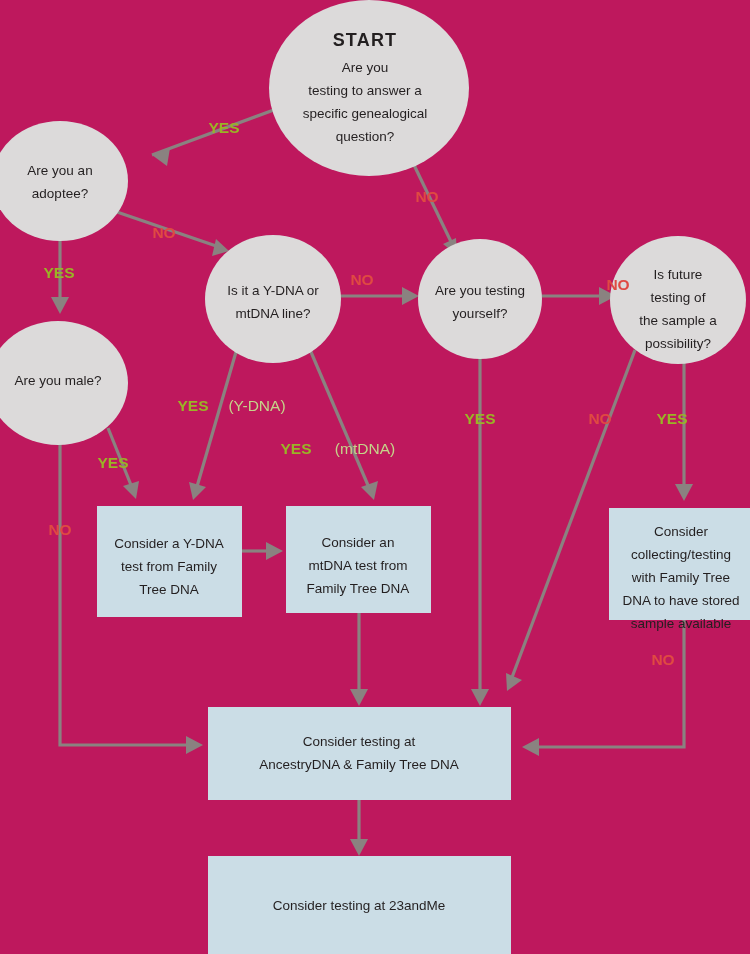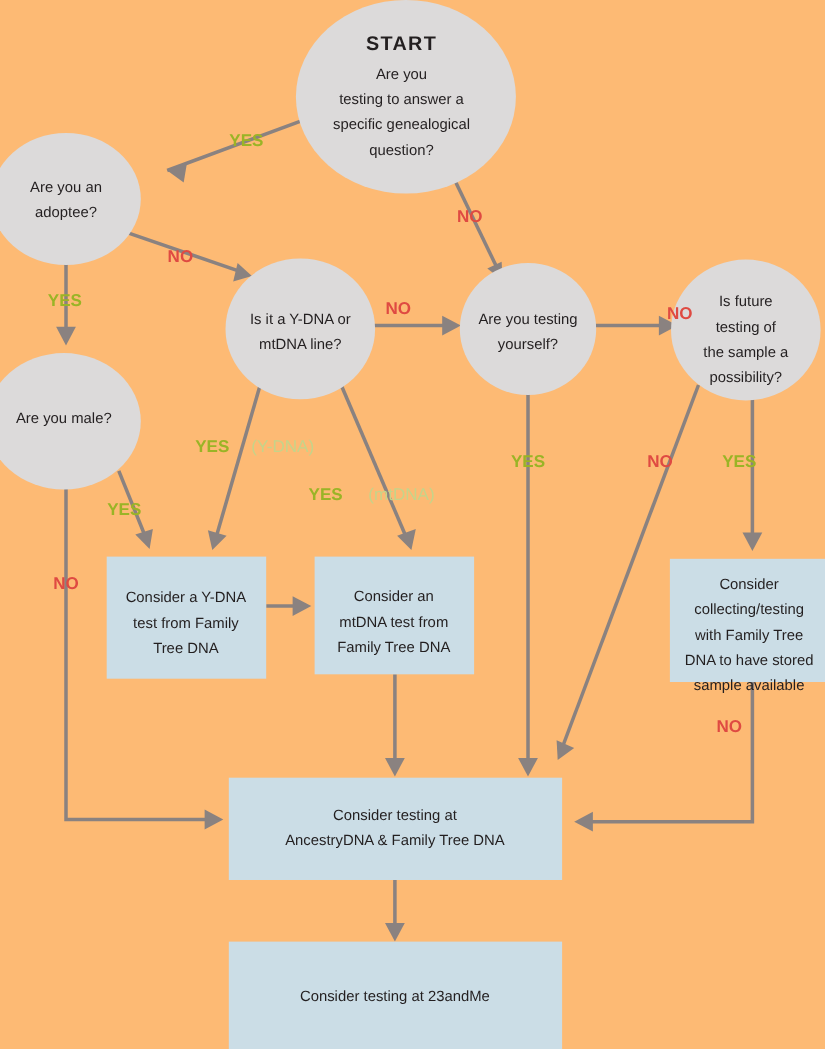--- a/index.html
+++ b/index.html
@@ -10,21 +10,21 @@
   body {
     width: 750px;
     height: 954px;
     overflow: hidden;
     font-family: "Liberation Sans", sans-serif;
   }
   #flow-root {
     position: relative;
     width: 750px;
     height: 954px;
-    background: #fdba74;
+    background: #be185d;
   }
   svg#flow-svg {
     display: block;
     width: 750px;
     height: 954px;
   }
   .node-circle {
     fill: #dcdada;
     stroke: none;
   }

